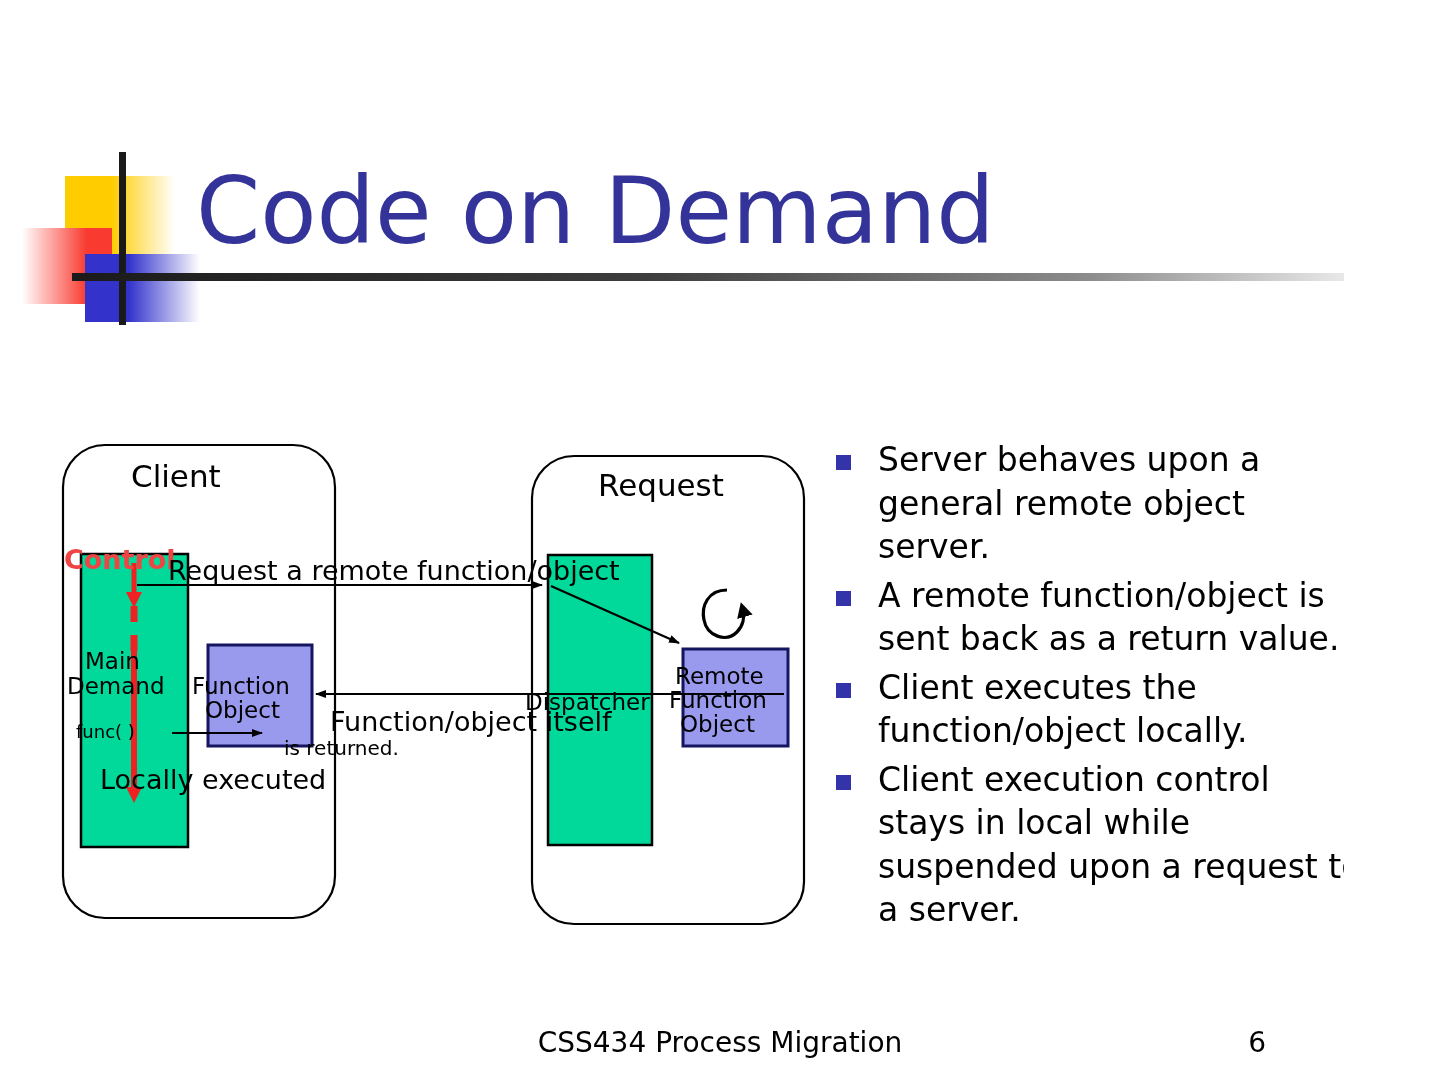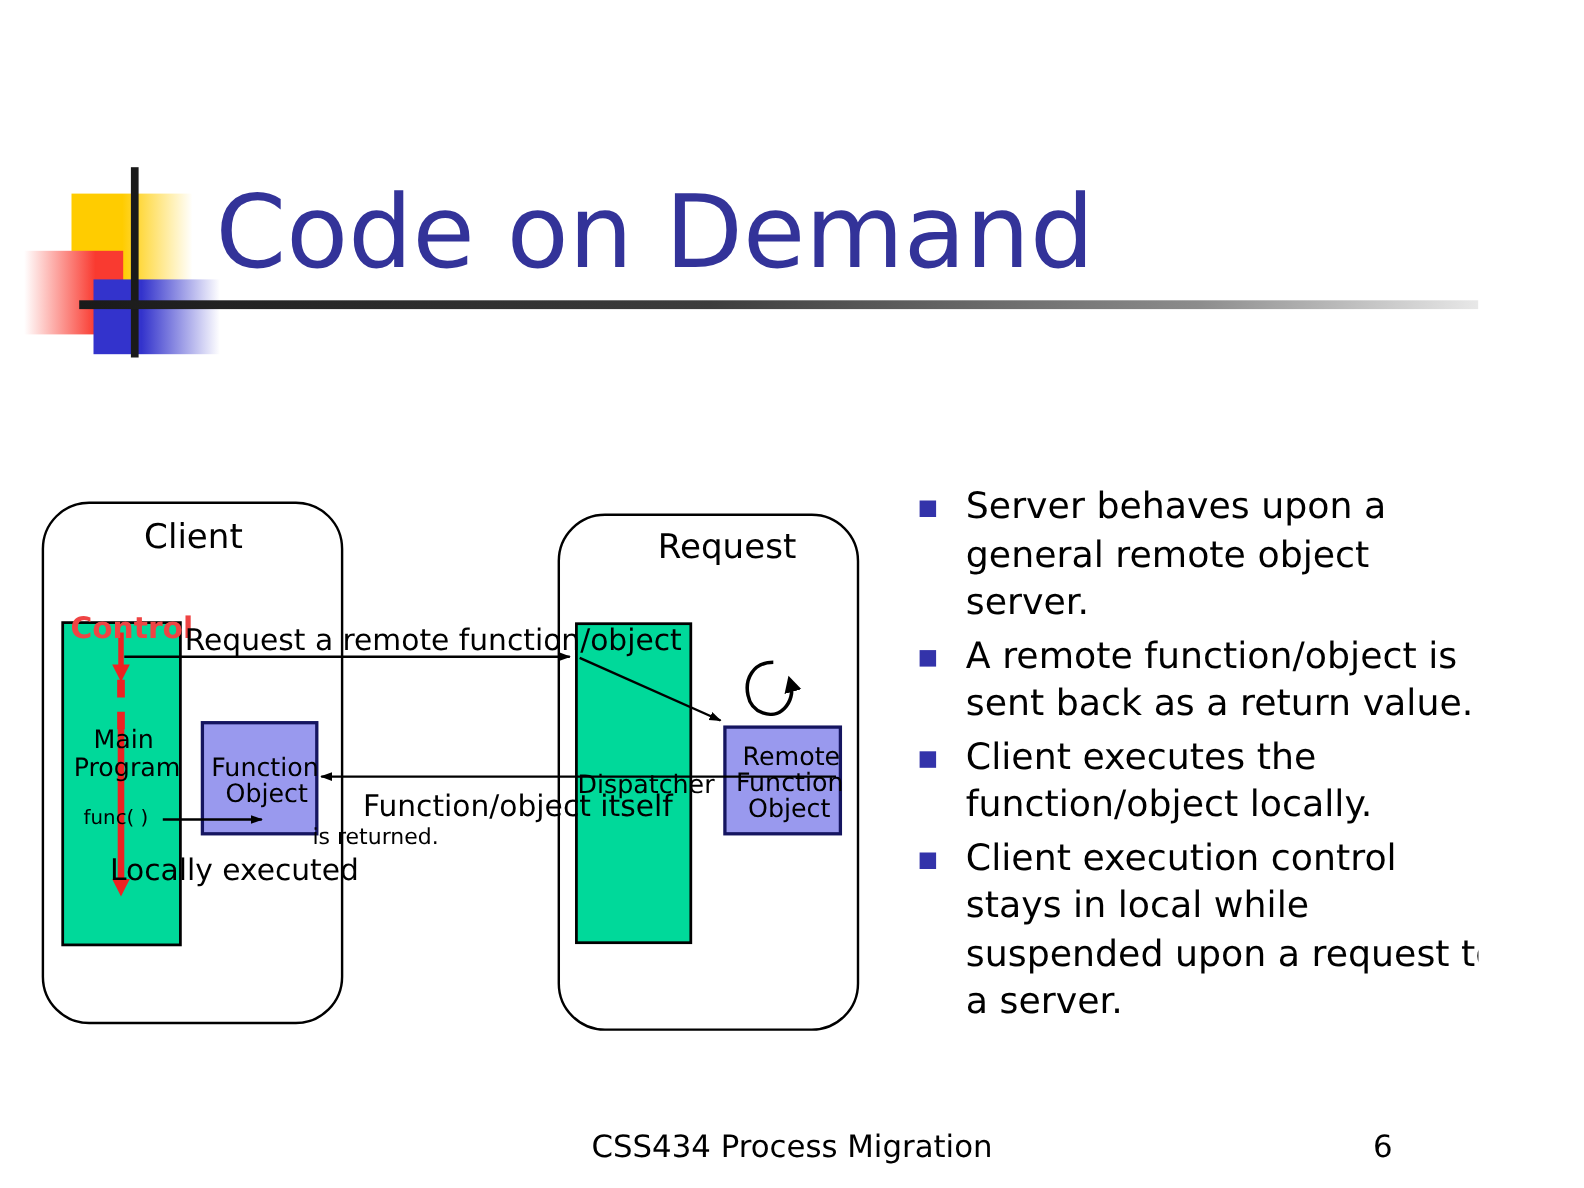--- a/index.html
+++ b/index.html
@@ -54,22 +54,22 @@
     font-size: 92px;
     line-height: 1;
     color: #333399;
     font-family: "DejaVu Sans", "Liberation Sans", sans-serif;
     white-space: nowrap;
   }
 
   
   #diagram {
     position: absolute;
-    left: 0; top: 12px;
-    width: 820px; height: 960px;
+    left: 0; top: 0;
+    width: 820px; height: 960px; padding-left: 24px;
   }
 
   .node-label {
     position: absolute;
     font-size: 29px;
     color: #000000;
     white-space: nowrap;
   }
 
   
@@ -169,21 +169,21 @@
     </svg>
 
     
     <div class="node-label" style="left:131px; top:458px; font-size:31px;">Client</div>
 
     <div class="node-label" style="left:598px; top:467px; font-size:31px;">Request</div>
 
     <div class="node-label" style="left:64px; top:544px; font-size:27px; font-weight:bold; color:#ef4444;">Control</div>
 
     <div class="node-label" style="left:85px; top:648px; font-size:23px;">Main</div>
-    <div class="node-label" style="left:67px; top:673px; font-size:23px;">Program</div>
+    <div class="node-label" style="left:67px; top:673px; font-size:23px;">Demand</div>
 
     <div class="node-label" style="left:76px; top:721px; font-size:18px;">func( )</div>
 
     <div class="node-label" style="left:100px; top:764px; font-size:27px;">Locally executed</div>
 
     <div class="node-label" style="left:192px; top:673px; font-size:23px;">Function</div>
     <div class="node-label" style="left:205px; top:697px; font-size:23px;">Object</div>
 
     <div class="node-label" style="left:168px; top:555px; font-size:27px;">Request a remote function/object</div>
 

